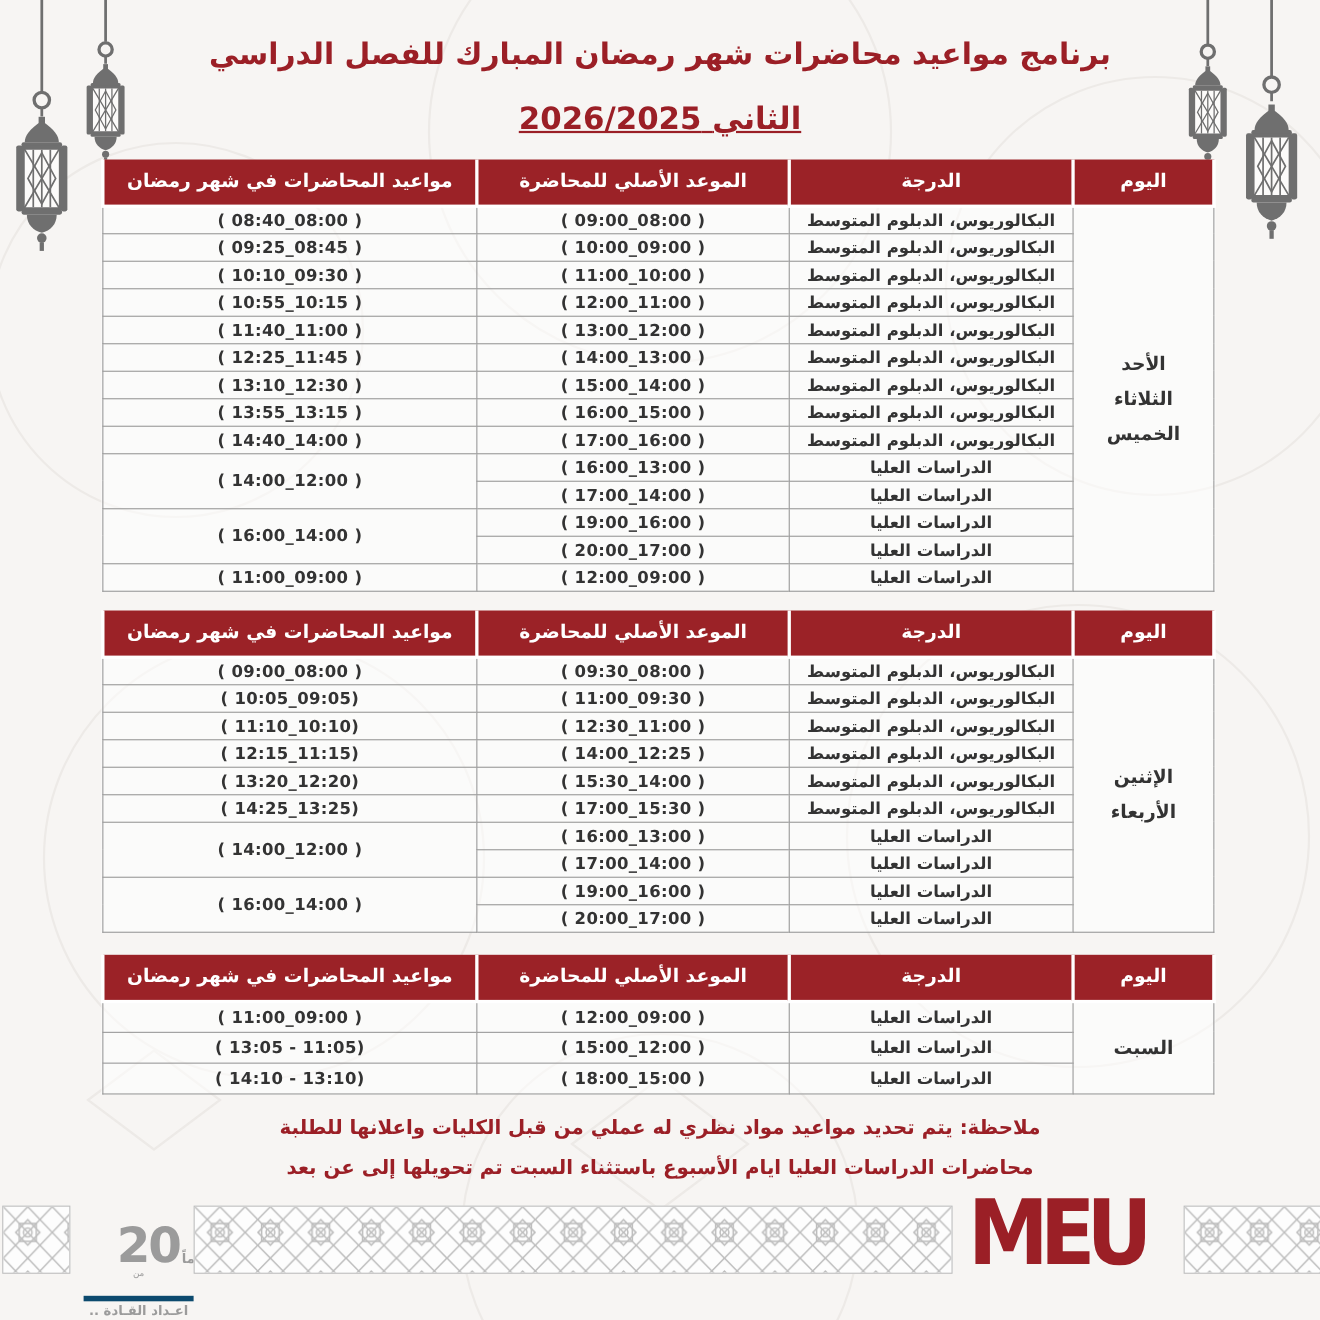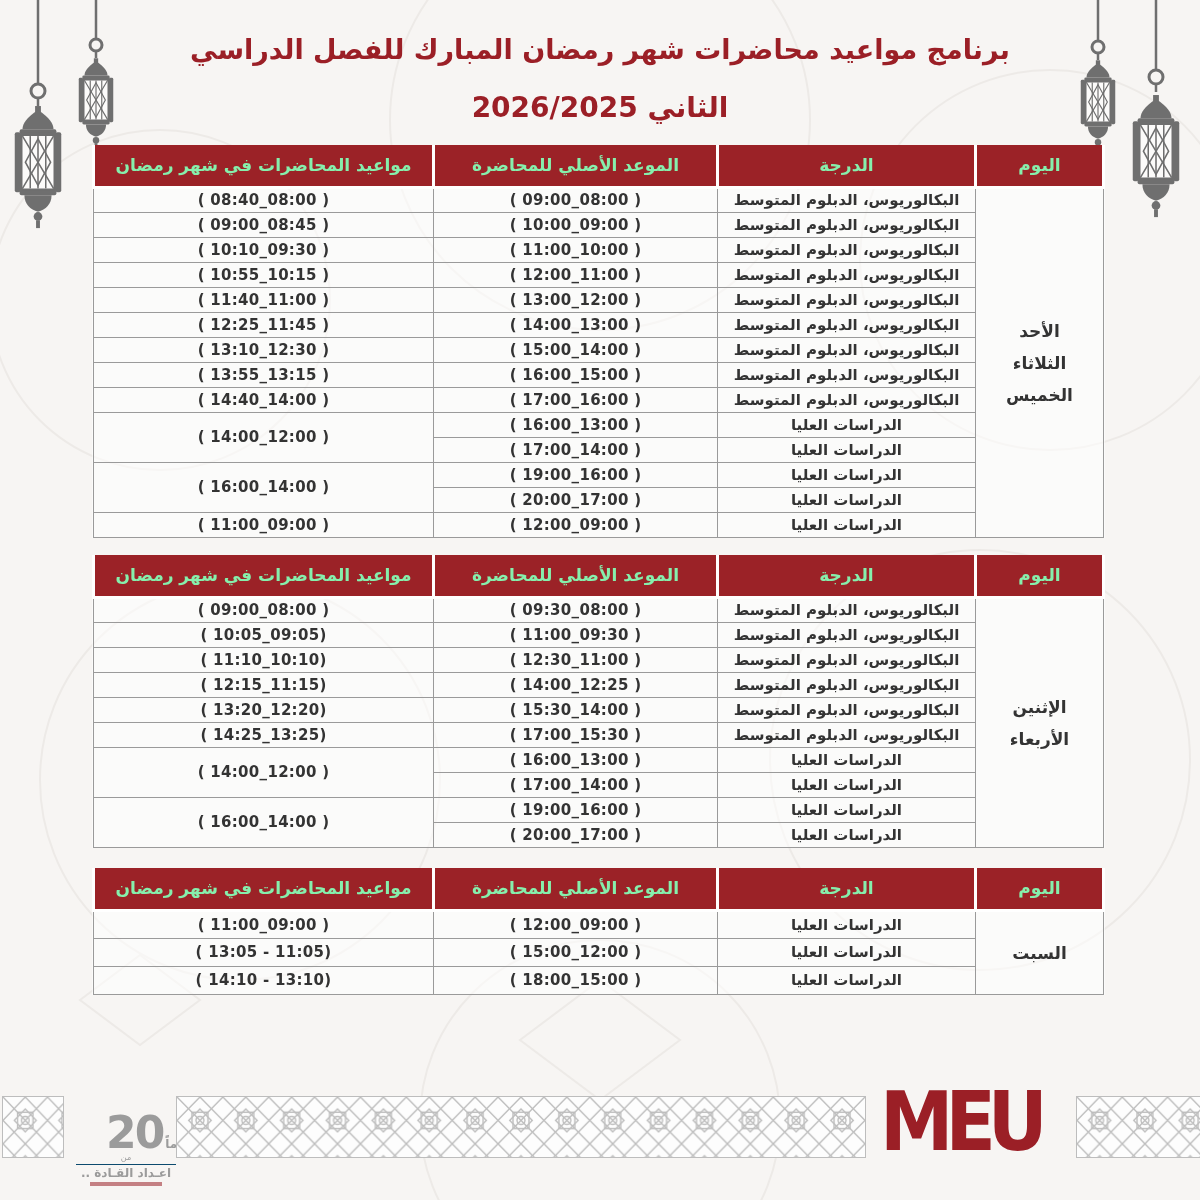--- a/index.html
+++ b/index.html
@@ -13,33 +13,33 @@
     background:var(--page_bg);
     overflow:hidden;
   }
   .sheet{position:relative;width:1200px;height:956px;direction:rtl;}
   
   .bg-ornament{position:absolute;inset:0;z-index:0;pointer-events:none;}
 
   
   .title-wrap{position:absolute;top:34px;right:0;left:0;text-align:center;z-index:2;}
   .title-line1{color:var(--accent);font-size:27px;font-weight:bold;letter-spacing:-0.5px;}
-  .title-line2{color:var(--accent);font-size:28px;font-weight:bold;margin-top:26px;}
+  .title-line2{color:var(--accent);font-size:28px;font-weight:bold;margin-top:26px;text-decoration:underline;}
   .title-line2 .years{direction:ltr;unicode-bidi:isolate;}
 
   
   .lantern{position:absolute;top:0;z-index:1;}
   .lantern line{stroke:var(--lantern);stroke-width:2.5;}
   .lantern circle.ring{fill:none;stroke:var(--lantern);stroke-width:3;}
 
   
   .tbl-wrap{position:absolute;right:95px;width:1010px;z-index:2;}
   table.sched{width:1010px;border-collapse:collapse;table-layout:fixed;direction:rtl;background:rgba(255,255,255,0.55);}
   table.sched th{
-    background:var(--header_bg);color:#86efac;font-weight:bold;font-size:17px;
+    background:var(--header_bg);color:#ffffff;font-weight:bold;font-size:17px;
     height:42px;border:3px solid #ffffff;border-top:none;
   }
   table.sched td{
     border:1px solid var(--border);text-align:center;vertical-align:middle;
     color:var(--text);font-weight:bold;font-size:15px;padding:0;
   }
   table.sched .time{direction:ltr;unicode-bidi:isolate;white-space:nowrap;letter-spacing:0.3px;}
   table.sched td.day-cell{font-size:17px;background:transparent;}
   .day-line{margin:12px 0;}
   .rows-h25 tr.data-row{height:25px;}
@@ -55,21 +55,21 @@
   .band svg{display:block;width:100%;height:100%;}
   #band-left-square{right:auto;left:2px;width:62px;}
   #band-middle{right:auto;left:176px;width:690px;}
   #band-right{right:auto;left:1076px;width:130px;}
 
   .anniv{position:absolute;top:1090px;left:76px;width:100px;z-index:2;text-align:center;color:#9b9b9b;direction:rtl;}
   .anniv .row1{display:flex;align-items:flex-end;justify-content:center;gap:2px;direction:ltr;}
   .anniv .num{font-size:44px;font-weight:bold;line-height:40px;letter-spacing:-2px;margin-left:44px;}
   .anniv .word{font-size:12px;font-weight:bold;padding-bottom:2px;margin-top:47px;}
   .anniv .mid{font-size:8px;line-height:9px;}
-  .anniv .sub{font-size:12px;font-weight:bold;border-top:1px solid #0c4a6e;margin-top:2px;padding-top:1px;}
+  .anniv .sub{font-size:12px;font-weight:bold;border-top:5px solid #0c4a6e;margin-top:16px;padding-top:1px;}
   .anniv .bar{height:4px;width:72px;margin:2px auto 0;background:var(--accent);opacity:.55;}
 
   .meu-logo{position:absolute;top:1086px;left:880px;z-index:2;color:var(--accent);
             font-size:82px;font-weight:bold;letter-spacing:-8px;line-height:72px;direction:ltr;
             font-stretch:condensed;}
 </style>
 </head>
 <body>
 
 <div class="sheet">
@@ -176,21 +176,21 @@
               <div class="day-line">الثلاثاء</div>
               <div class="day-line">الخميس</div>
             </td>
             <td>البكالوريوس، الدبلوم المتوسط</td>
             <td><span class="time" dir="ltr">( 09:00_08:00 )</span></td>
             <td rowspan="1"><span class="time" dir="ltr">( 08:40_08:00 )</span></td>
           </tr>
           <tr class="data-row">
             <td>البكالوريوس، الدبلوم المتوسط</td>
             <td><span class="time" dir="ltr">( 10:00_09:00 )</span></td>
-            <td rowspan="1"><span class="time" dir="ltr">( 09:00_08:45 )</span></td>
+            <td rowspan="1"><span class="time" dir="ltr">( 09:25_08:45 )</span></td>
           </tr>
           <tr class="data-row">
             <td>البكالوريوس، الدبلوم المتوسط</td>
             <td><span class="time" dir="ltr">( 11:00_10:00 )</span></td>
             <td rowspan="1"><span class="time" dir="ltr">( 10:10_09:30 )</span></td>
           </tr>
           <tr class="data-row">
             <td>البكالوريوس، الدبلوم المتوسط</td>
             <td><span class="time" dir="ltr">( 12:00_11:00 )</span></td>
             <td rowspan="1"><span class="time" dir="ltr">( 10:55_10:15 )</span></td>
@@ -352,20 +352,24 @@
           </tr>
           <tr class="data-row">
             <td>الدراسات العليا</td>
             <td><span class="time" dir="ltr">( 18:00_15:00 )</span></td>
             <td rowspan="1"><span class="time" dir="ltr">( 14:10 - 13:10)</span></td>
           </tr>
         </tbody>
     </table>
   </div>
 
+  <div class="note">
+    <div>ملاحظة: يتم تحديد مواعيد مواد نظري له عملي من قبل الكليات واعلانها للطلبة</div>
+    <div>محاضرات الدراسات العليا ايام الأسبوع باستثناء السبت تم تحويلها  إلى عن بعد</div>
+  </div>
 
   <div class="band" id="band-left-square">
     <svg viewBox="0 0 62 59" preserveAspectRatio="none">
         <rect width="62" height="59" fill="url(#lattice)"></rect>
       </svg>
   </div>
 
   <div class="anniv">
     <div class="row1">
       <span class="num">20</span>

